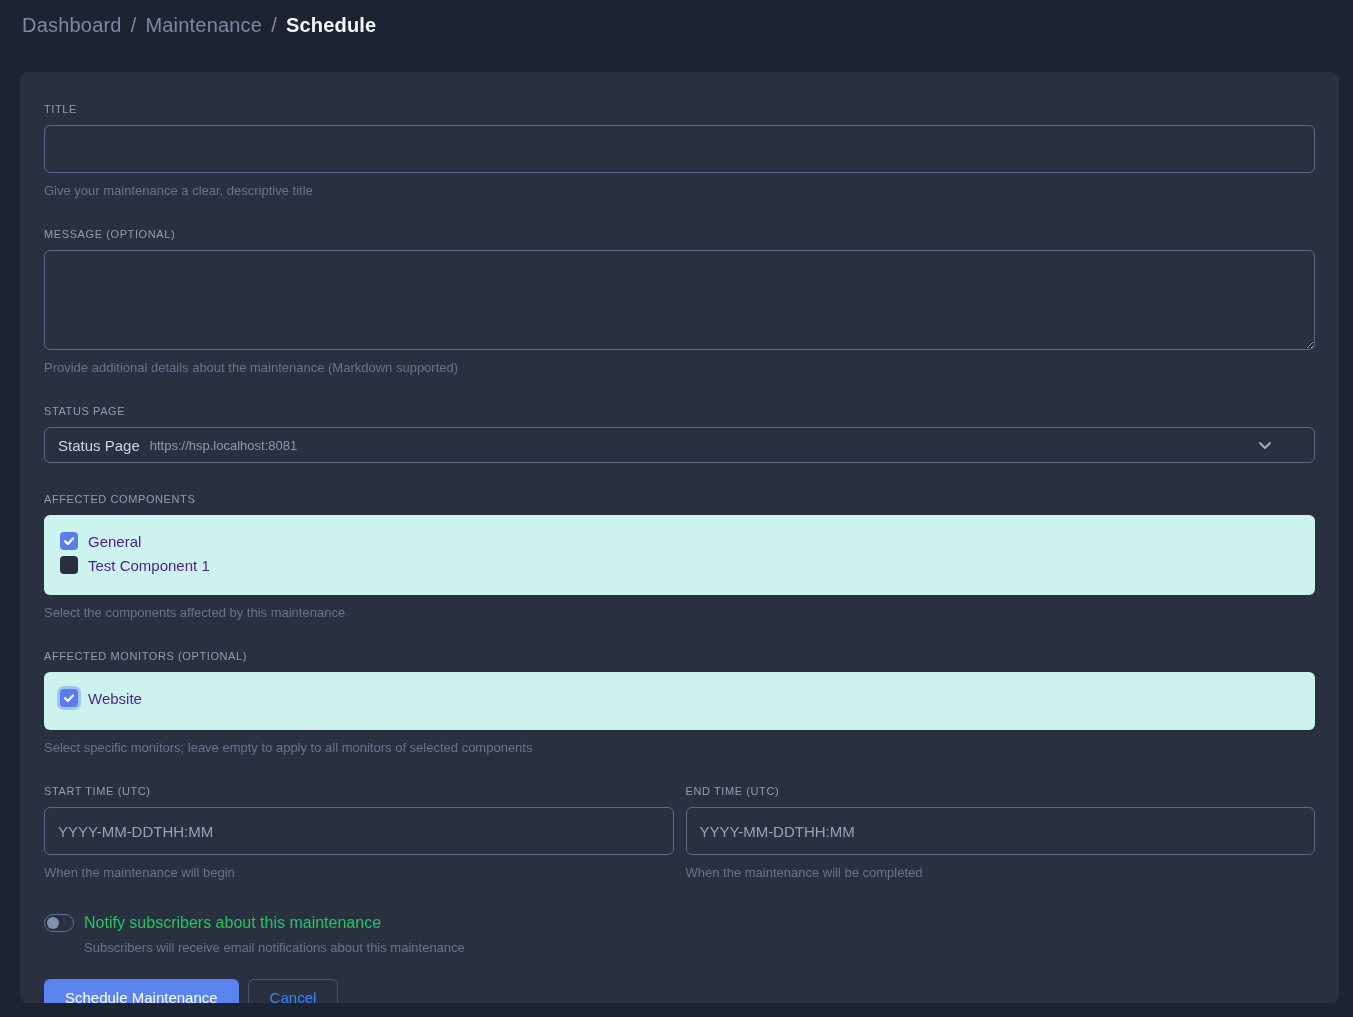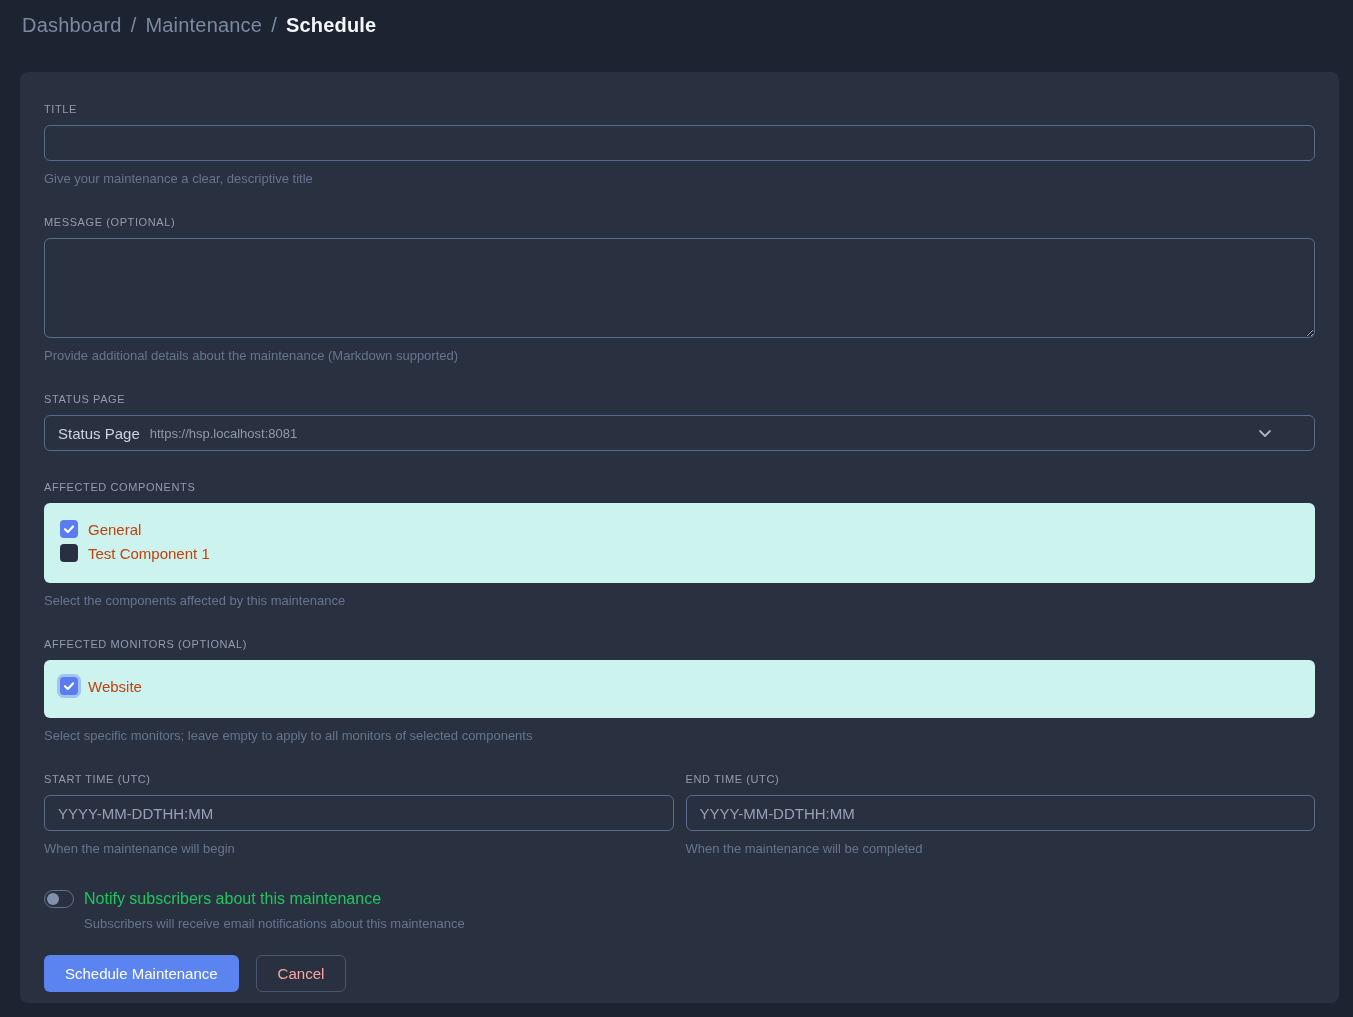--- a/index.html
+++ b/index.html
@@ -52,21 +52,21 @@
   .text-input, .textarea {
     width: 100%;
     background: transparent;
     border: 1px solid #5b6b8a;
     border-radius: 6px;
     color: #dfe5ee;
     font-size: 15px;
     font-family: "Liberation Sans", "DejaVu Sans", sans-serif;
     outline: none;
   }
-  .text-input { height: 36px; padding: 0 13px; }
+  .text-input { height: 48px; padding: 0 13px; }
   .text-input::placeholder, .textarea::placeholder { color: #96a1b7; opacity: 1; }
   .textarea { height: 100px; padding: 9px 13px; resize: vertical; display: block; }
 
   
   .select {
     height: 36px;
     border: 1px solid #5b6b8a;
     border-radius: 6px;
     display: flex; align-items: center;
     padding: 0 13px;
@@ -92,21 +92,21 @@
   .cb {
     width: 18px; height: 18px;
     border-radius: 4px;
     flex: 0 0 18px;
     display: flex; align-items: center; justify-content: center;
   }
   .cb.checked { background: #5a7cf0; }
   .cb.unchecked { background: #272f41; }
   .cb.focus { box-shadow: 0 0 0 3px rgba(126,154,240,.55); }
   .cb svg { width: 12px; height: 12px; }
-  .cb-label { margin-left: 10px; font-size: 15px; color: #c2410c; }
+  .cb-label { margin-left: 10px; font-size: 15px; color: #4c1d95; }
 
   
   .time-grid {
     display: grid;
     grid-template-columns: 1fr 1fr;
     gap: 12px;
   }
 
   
   .toggle-row { margin-top: 34px; display: flex; align-items: center; }
@@ -138,22 +138,22 @@
     cursor: pointer;
   }
   .btn-primary {
     background: #5b84f0;
     border: none;
     color: #ffffff;
   }
   .btn-secondary {
     background: transparent;
     border: 1px solid #49566f;
-    color: #fca5a5;
-    margin-left: 17px;
+    color: #3b82f6;
+    margin-left: 9px;
   }
 </style>
 </head>
 <body>
 
 <div class="topbar">
   <span class="crumb">Dashboard</span>
   <span class="crumb-sep">/</span>
   <span class="crumb">Maintenance</span>
   <span class="crumb-sep">/</span>

